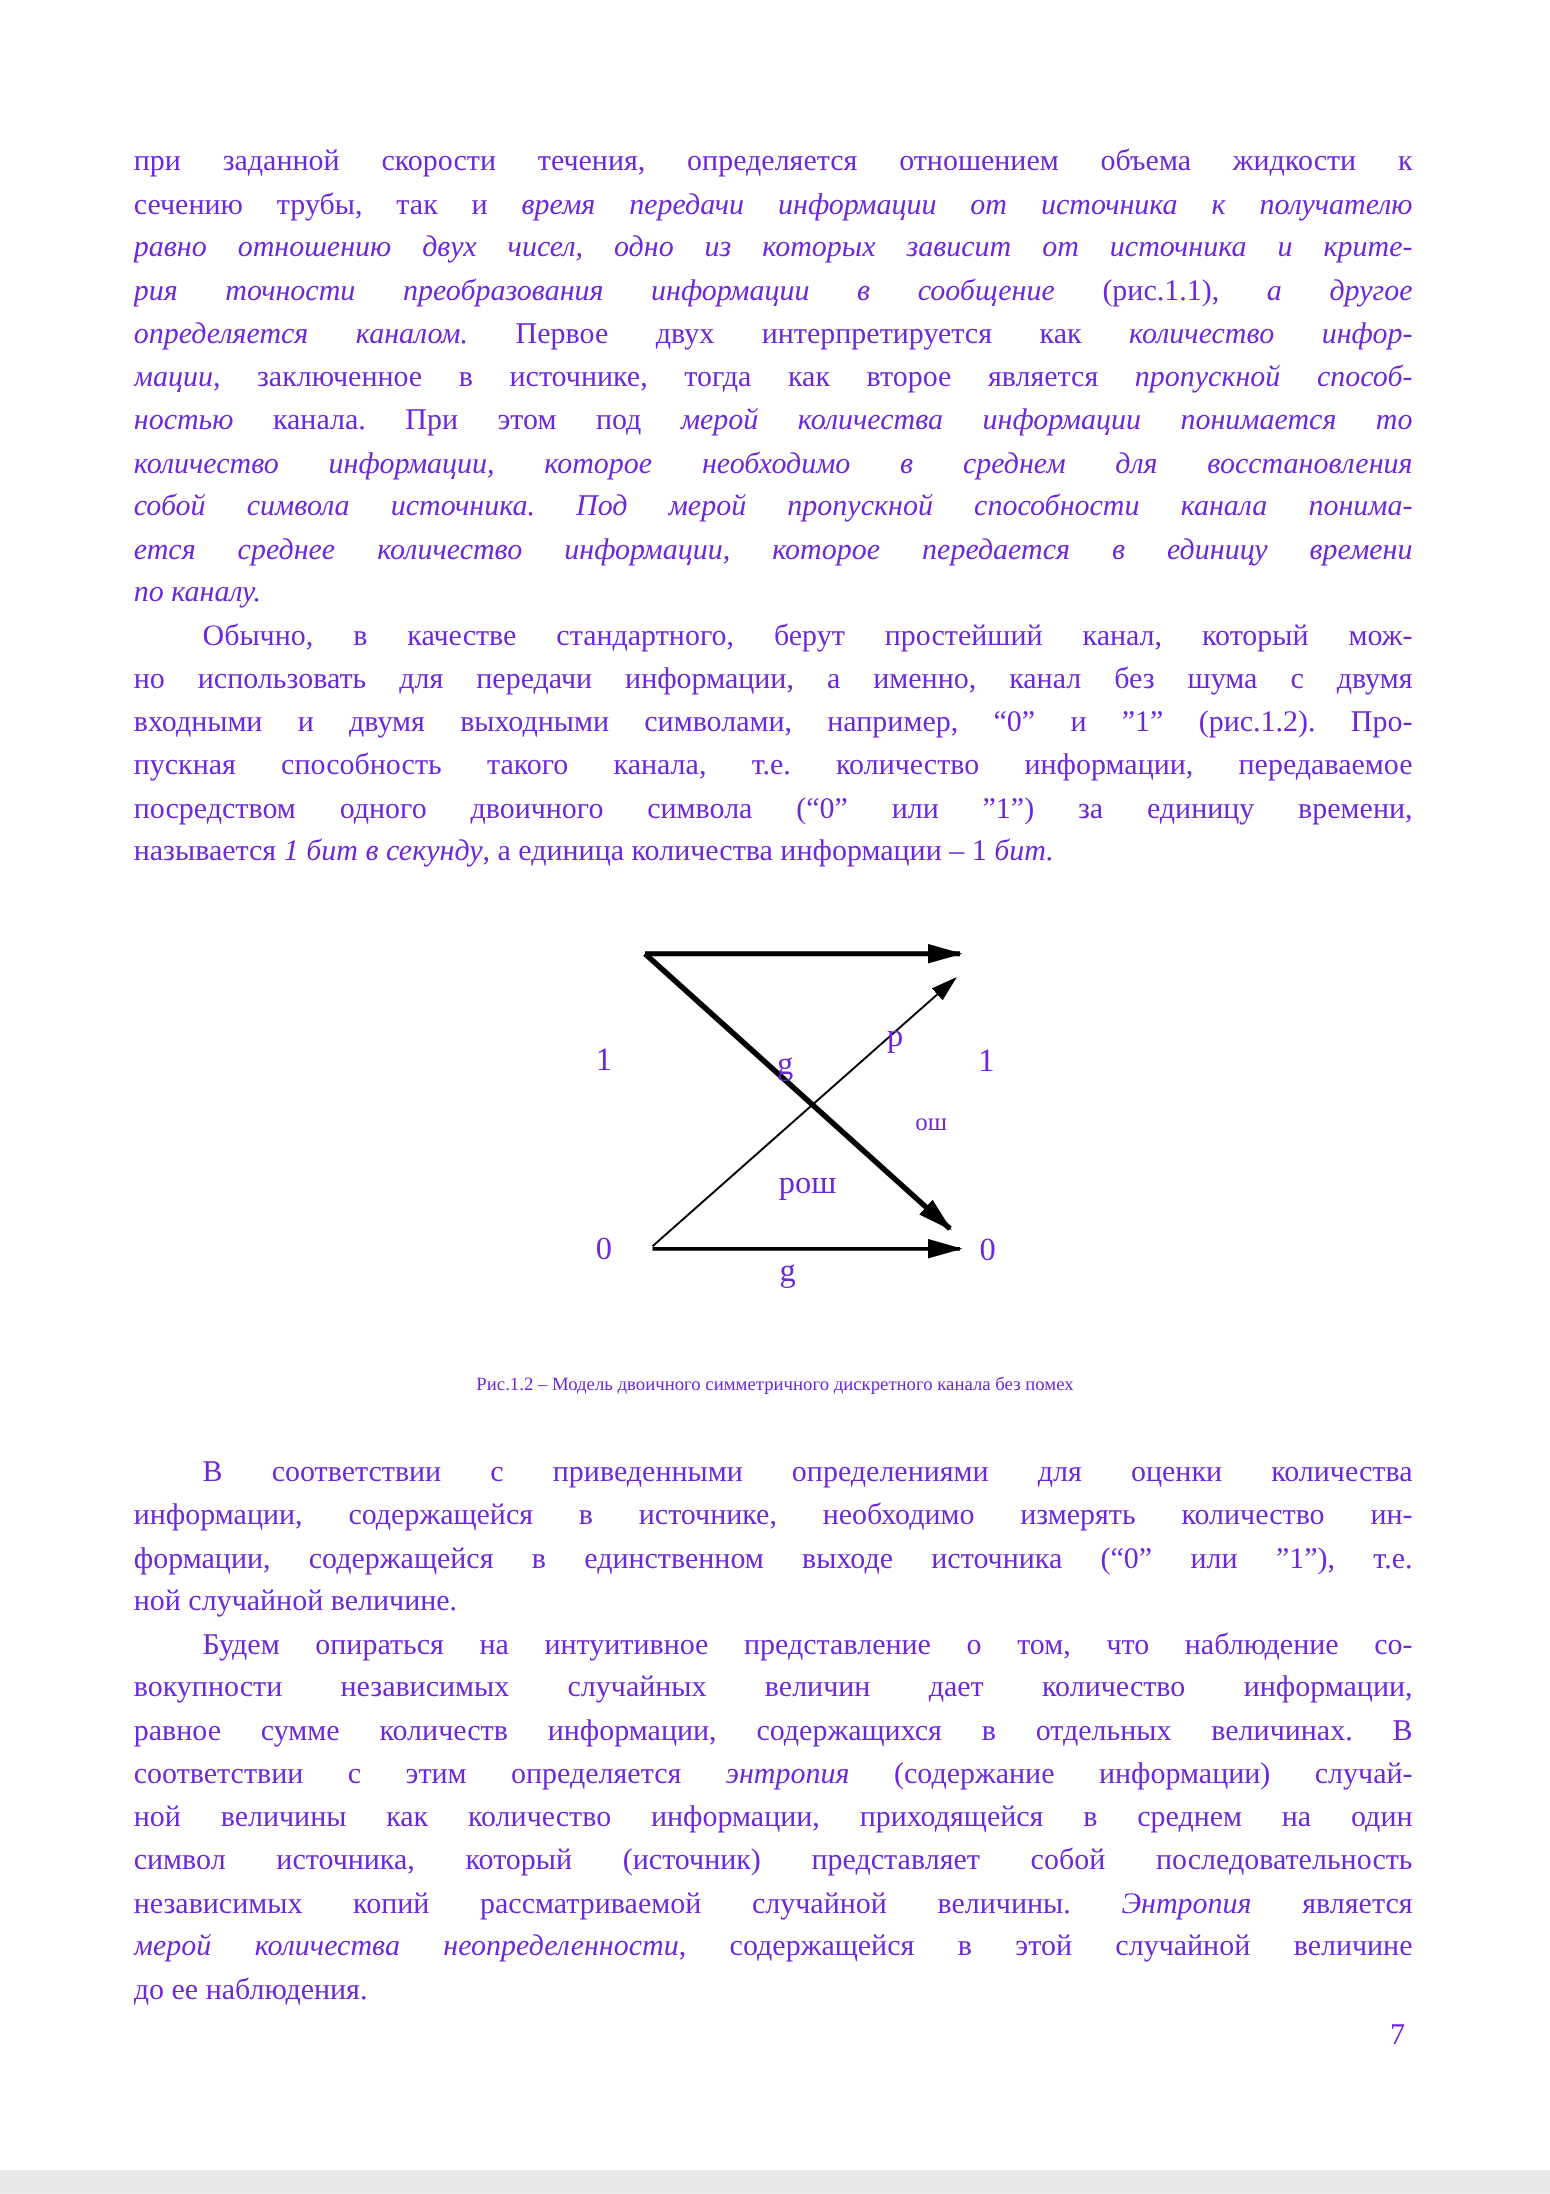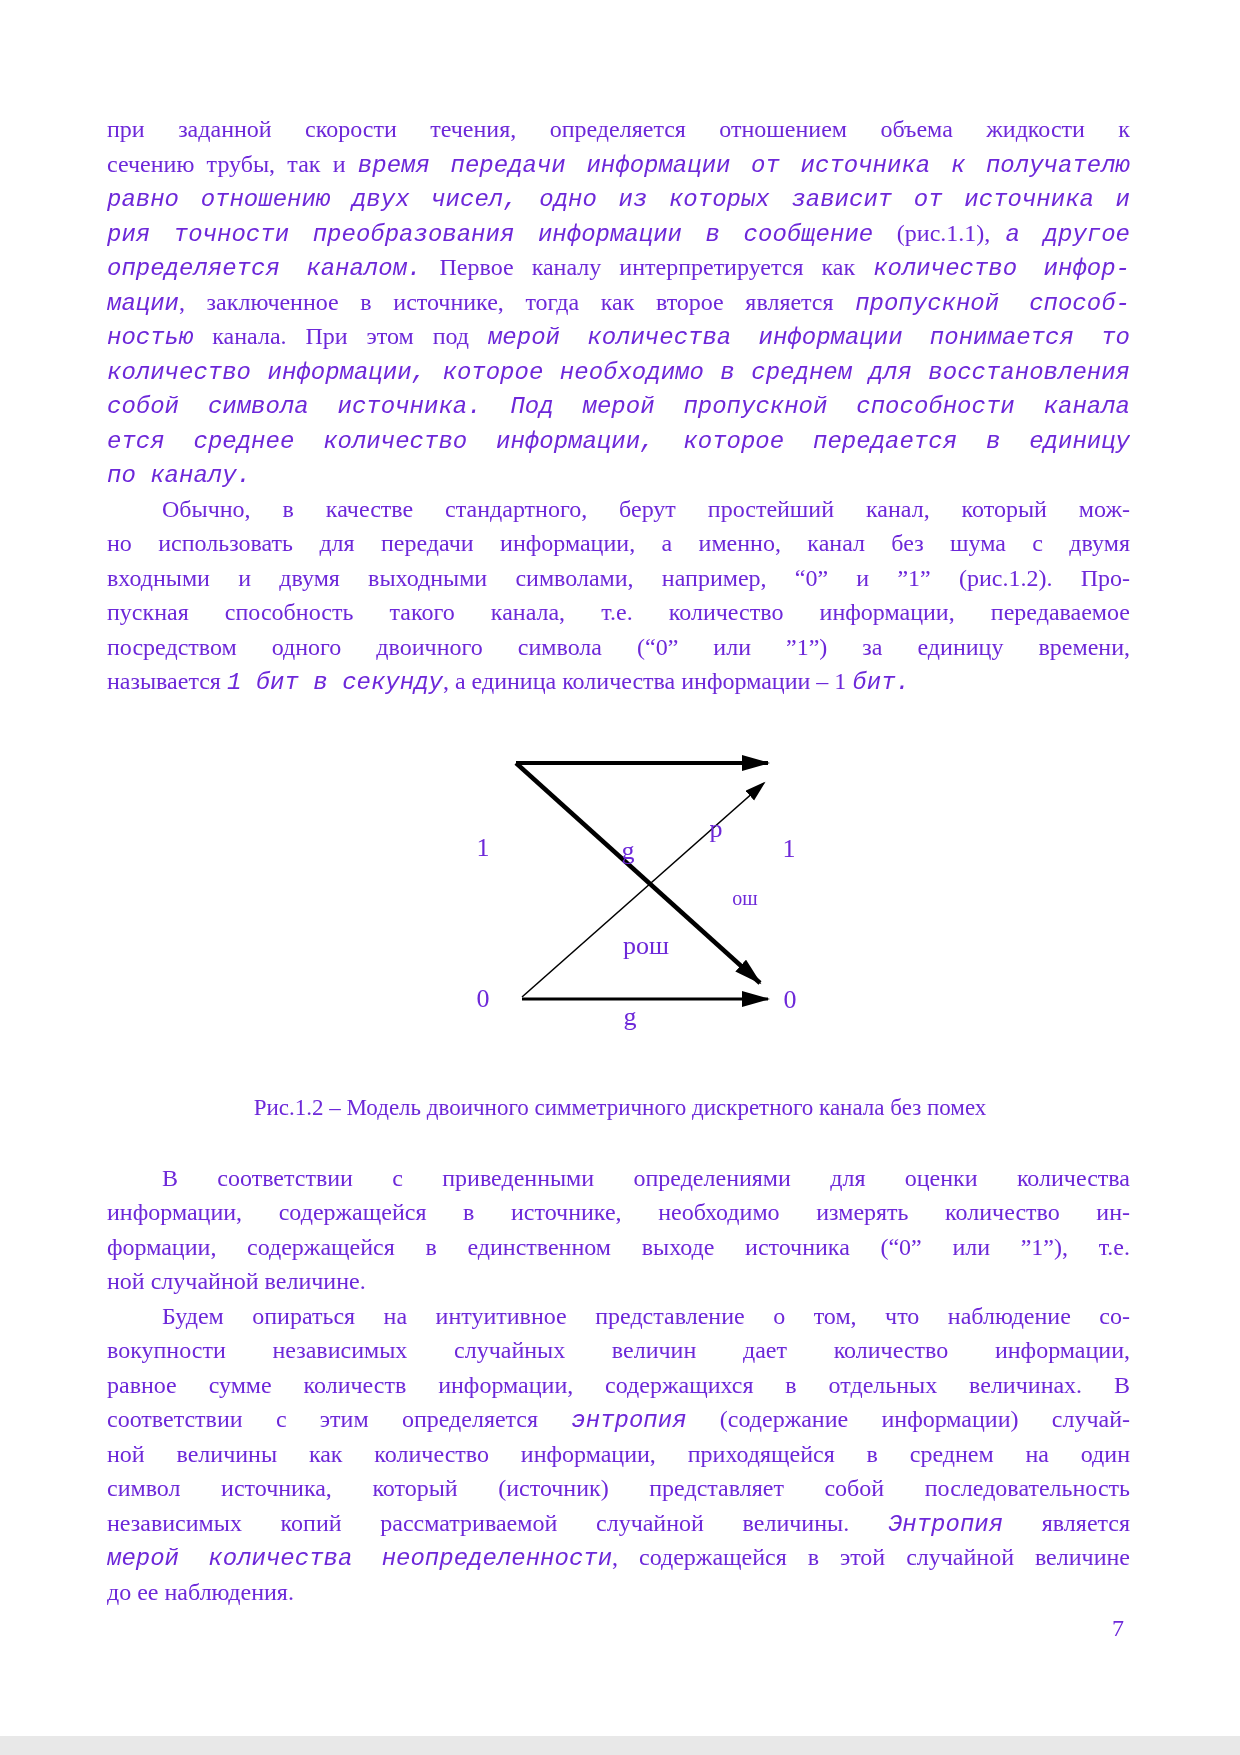--- a/index.html
+++ b/index.html
@@ -19,34 +19,34 @@
     font-size:24px;
     line-height:34.5px;
     height:34.5px;
     text-align:justify;
     text-align-last:justify;
     white-space:normal;
     overflow:hidden;
   }
   .line.last{text-align-last:left;}
   .line.indent{text-indent:55px;}
-  .it{font-style:italic;font-family:Liberation Mono, monospace;}
+  .it{font-style:italic;}
   .figure{position:relative;width:1240px;height:350px;}
   .figure svg{position:absolute;left:0;top:0;}
   .fig-label{
     position:absolute;
     transform:translate(-50%,-50%);
     font-size:26px;
     line-height:1;
     white-space:nowrap;
   }
   .fig-label.small{font-size:20px;}
   .caption{
     text-align:center;
-    font-size:23px;
+    font-size:15px;
     line-height:30px;
     margin-top:44px;
   }
   .page-num{
     text-align:right;
     padding-right:116px;
     font-size:24px;
     margin-top:6px;
   }
 </style>
@@ -54,21 +54,21 @@
 <body>
 
 <div class="page">
 
   <div class="text-col first">
       <div class="para">
         <div class="line"><span>при заданной скорости течения, определяется отношением объема жидкости к</span></div>
         <div class="line"><span>сечению трубы, так и </span><span class="it">время передачи информации от источника к получателю</span></div>
         <div class="line"><span class="it">равно отношению двух чисел, одно из которых зависит от источника и крите-</span></div>
         <div class="line"><span class="it">рия точности преобразования информации в сообщение </span><span>(рис.1.1)</span><span>, </span><span class="it">а другое</span></div>
-        <div class="line"><span class="it">определяется каналом.</span><span> Первое каналу интерпретируется как </span><span class="it">количество инфор-</span></div>
+        <div class="line"><span class="it">определяется каналом.</span><span> Первое двух интерпретируется как </span><span class="it">количество инфор-</span></div>
         <div class="line"><span class="it">мации</span><span>, заключенное в источнике, тогда как второе является </span><span class="it">пропускной способ-</span></div>
         <div class="line"><span class="it">ностью</span><span> канала. При этом под </span><span class="it">мерой количества информации понимается то</span></div>
         <div class="line"><span class="it">количество информации, которое необходимо в среднем для восстановления</span></div>
         <div class="line"><span class="it">собой символа источника. Под мерой пропускной способности канала понима-</span></div>
         <div class="line"><span class="it">ется среднее количество информации, которое передается в единицу времени</span></div>
         <div class="line last"><span class="it">по каналу.</span></div>
       </div>
       <div class="para">
         <div class="line indent"><span>Обычно, в качестве стандартного, берут простейший канал, который мож-</span></div>
         <div class="line"><span>но использовать для передачи информации, а именно, канал без шума с двумя</span></div>

